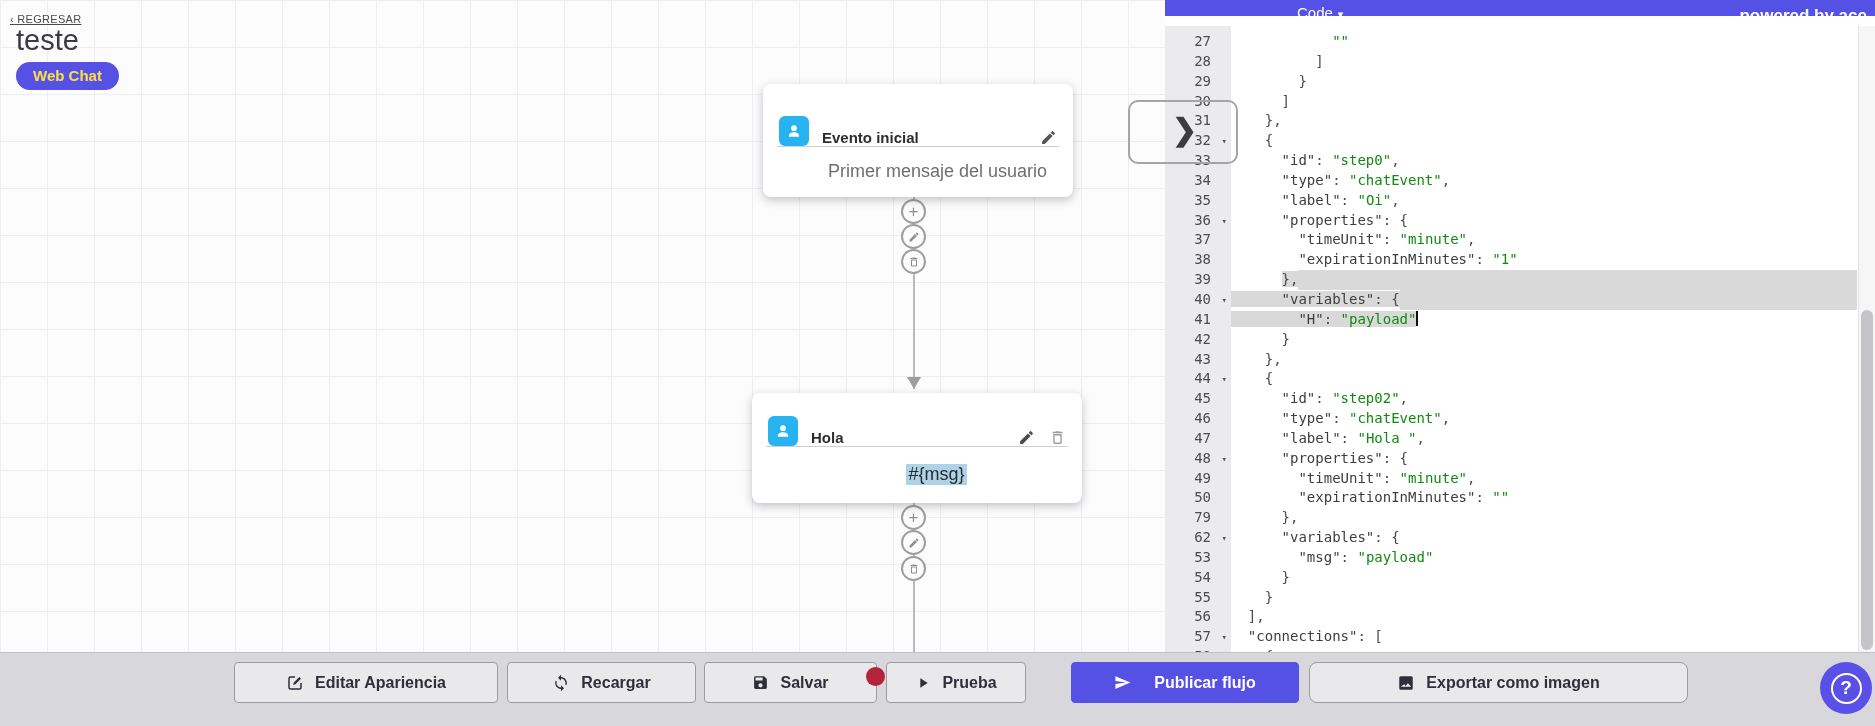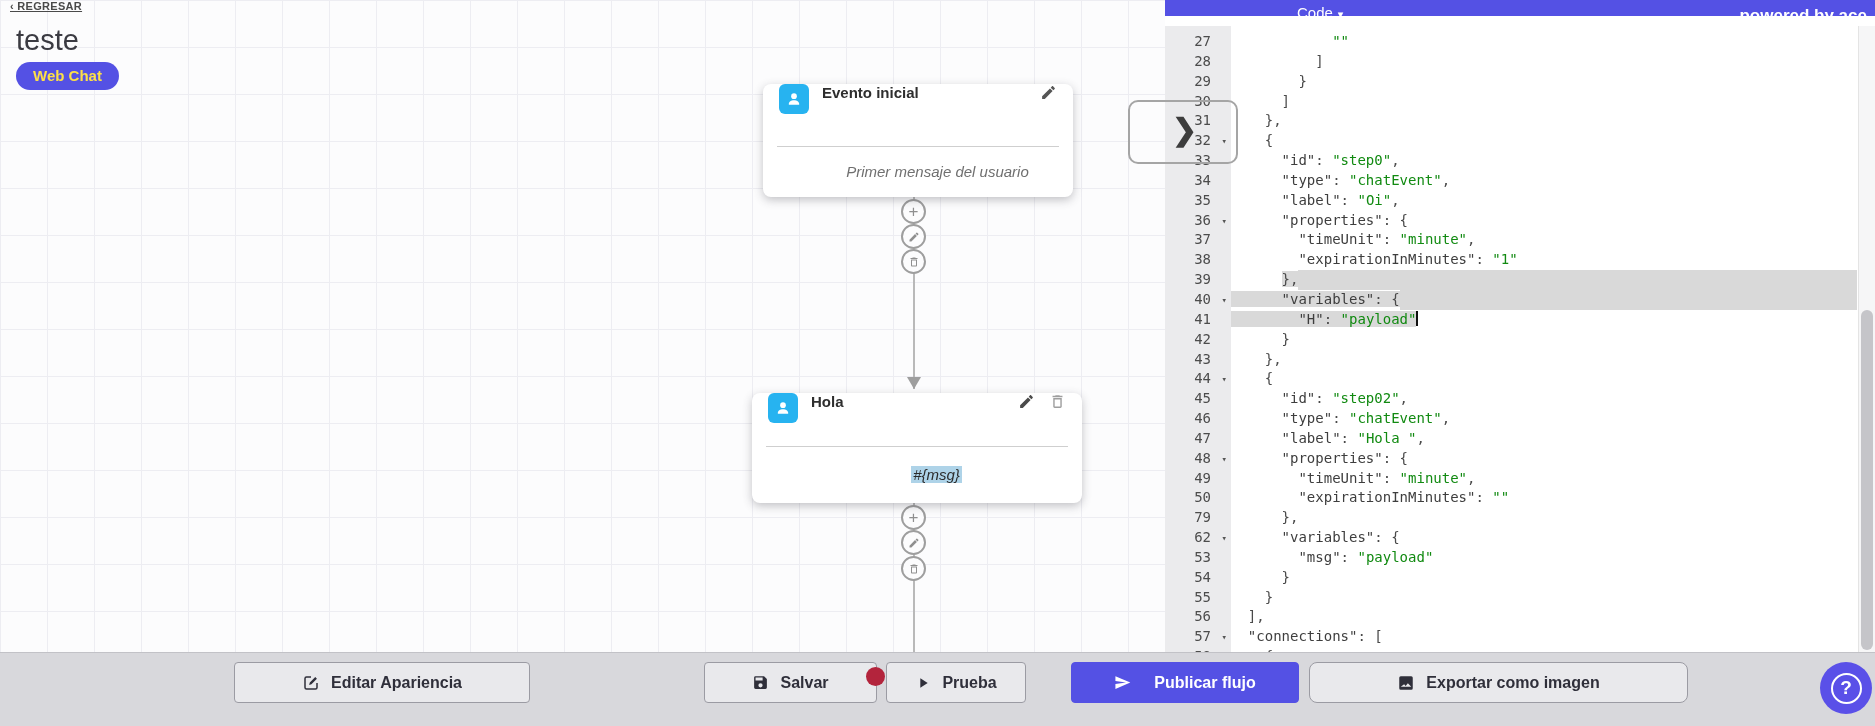--- a/index.html
+++ b/index.html
@@ -7,37 +7,37 @@
     --hl-blue:#aed3e8; --red:#b3243c;
   }
   *{margin:0;padding:0;box-sizing:border-box;}
   html,body{width:1875px;height:726px;overflow:hidden;}
   body{position:relative;font-family:"Liberation Sans",sans-serif;background:#fff;}
 
   
   .canvas{position:absolute;left:0;top:0;width:1165px;height:726px;background-color:#fcfcfd;
     background-image:linear-gradient(#ededf2 1px,transparent 1px),linear-gradient(90deg,#ededf2 1px,transparent 1px);
     background-size:47px 47px;}
-  .back-link{position:absolute;left:10px;top:0;font-size:11px;font-weight:700;color:#4a4a4a;
+  .back-link{position:absolute;left:10px;top:13px;font-size:11px;font-weight:400;color:#4a4a4a;
     text-decoration:underline;letter-spacing:.3px;cursor:pointer;}
   .flow-title{position:absolute;left:16px;top:24px;font-size:29px;color:#3b3b42;}
   .channel-badge{position:absolute;left:16px;top:62px;height:28px;line-height:28px;padding:0 17px;
     border-radius:15px;background:var(--accent);color:#fde047;font-size:15px;font-weight:700;}
 
   
   .node{position:absolute;background:#fff;border-radius:8px;box-shadow:0 3px 10px rgba(60,60,70,.3);z-index:10;}
-  .node-header{display:flex;align-items:flex-start;padding:0 16px;}
+  .node-header{display:flex;align-items:flex-end;padding:0 16px;}
   .node-icon{width:30px;height:30px;border-radius:6px;background:var(--node-blue);
     display:flex;align-items:center;justify-content:center;flex:0 0 30px;}
   .node-title{margin-left:13px;font-size:15px;font-weight:700;color:#2e2e2e;}
   .node-actions{margin-left:auto;display:flex;align-items:center;gap:14px;}
   .icon-btn{cursor:pointer;display:flex;}
   .node-divider{border-top:1px solid #cfcfcf;margin:0 14px;}
-  .node-body{display:flex;align-items:center;justify-content:center;font-style:italic;
-    font-size:15px;color:#6f6f6f;margin-left:39px;}
+  .node-body{display:flex;align-items:center;justify-content:center;
+    font-size:18px;color:#6f6f6f;margin-left:39px;}
   .msg-hl{background:var(--hl-blue);color:#2b2b2b;padding:0 2px;}
 
   
   .conn-line{position:absolute;width:2px;background:#b9b9b9;z-index:1;}
   .conn-arrow{position:absolute;width:0;height:0;border-left:7px solid transparent;
     border-right:7px solid transparent;border-top:12px solid #9e9e9e;z-index:1;}
   .conn-circle{position:absolute;width:25px;height:25px;border:2px solid #9e9e9e;border-radius:50%;
     background:#fcfcfd;z-index:2;display:flex;align-items:center;justify-content:center;
     color:#8f8f8f;cursor:pointer;}
   .conn-circle .plus{font-size:17px;line-height:1;color:#8f8f8f;font-weight:400;}
@@ -325,26 +325,32 @@
   <div class="code-header">
     <span class="code-title"><span>Code</span><span class="caret">▾</span></span>
     <span class="powered">powered by ace</span>
   </div>
   <div class="vscroll">
     <div class="vthumb"></div>
   </div>
 </div>
 
 <div class="toolbar">
-  <button class="tbtn" style="left:234px;width:296px;">
+  <button class="tbtn" style="left:234px;width:264px;">
     <svg width="18" height="18" viewBox="0 0 24 24">
         <path fill="none" stroke="#2f2f3a" stroke-width="2" d="M12 4H6a2 2 0 0 0-2 2v12a2 2 0 0 0 2 2h12a2 2 0 0 0 2-2v-6"></path>
         <path fill="#2f2f3a" d="M9.5 14.5l.9-3.1 7.3-7.3 2.2 2.2-7.3 7.3-3.1.9z"></path>
       </svg>
     <span>Editar Apariencia</span>
+  </button>
+  <button class="tbtn" style="left:507px;width:189px;">
+    <svg width="18" height="18" viewBox="0 0 24 24" fill="#2f2f3a">
+        <path d="M12 4V1L8 5l4 4V6a6 6 0 0 1 5.65 8.03l1.5 1.1A8 8 0 0 0 12 4zm0 14a6 6 0 0 1-5.65-8.03l-1.5-1.1A8 8 0 0 0 12 20v3l4-4-4-4v3z"></path>
+      </svg>
+    <span>Recargar</span>
   </button>
   <button class="tbtn" style="left:704px;width:173px;">
     <svg width="17" height="17" viewBox="0 0 24 24" fill="#2f2f3a">
         <path d="M17 3H5a2 2 0 0 0-2 2v14a2 2 0 0 0 2 2h14a2 2 0 0 0 2-2V7l-4-4zm-5 16a3 3 0 1 1 0-6 3 3 0 0 1 0 6zm3-10H5V5h10v4z"></path>
       </svg>
     <span>Salvar</span>
   </button>
   <div class="red-dot"></div>
   <button class="tbtn" style="left:886px;width:140px;">
     <svg width="16" height="16" viewBox="0 0 24 24" fill="#2f2f3a">

